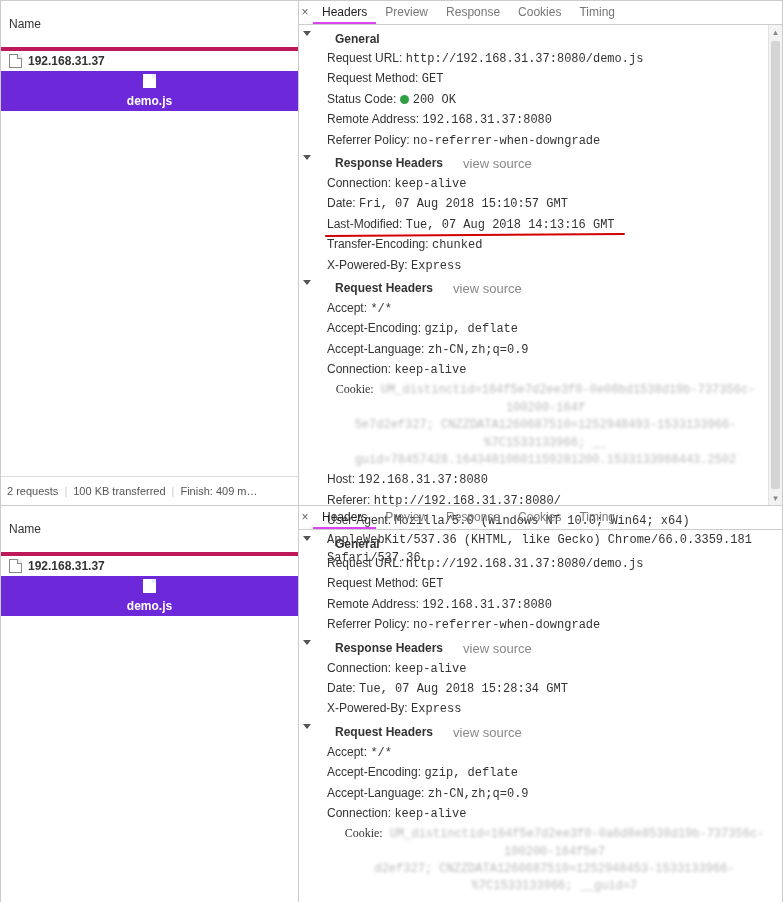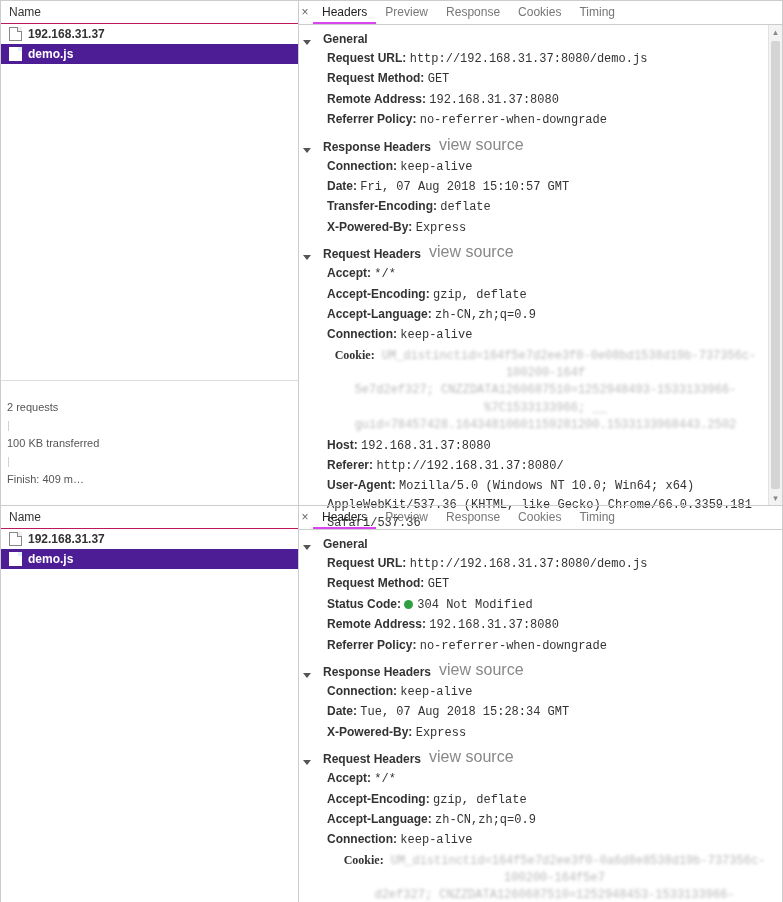--- a/index.html
+++ b/index.html
@@ -1,44 +1,44 @@
 <!DOCTYPE html>
 <html><head>
 <meta charset="utf-8">
 <style>
   * { box-sizing: border-box; margin: 0; padding: 0; }
   body { font-family: "Segoe UI", Tahoma, sans-serif; font-size: 12px; color: #333; background: #fff; width: 783px; }
   .mono { font-family: Consolas, "Courier New", monospace; text-align: center; }
   .panel { display: flex; border: 1px solid #ccc; position: relative; }
   .left-pane { flex: 0 0 298px; display: flex; flex-direction: column; border-right: 1px solid #ccc; min-height: 0; }
-  .left-header { padding: 4px 8px; border-bottom: 1px solid #be185d; color: #333; }
+  .left-header { padding: 16px 8px; border-bottom: 4px solid #be185d; color: #333; }
   .file-list { flex: 1 1 auto; overflow: auto; font-weight: bold; }
   .file-row { display: flex; align-items: center; gap: 6px; padding: 3px 8px; cursor: default; }
-  .file-row.sel { background: #4c1d95; color: #fff; }
+  .file-row.sel { background: #6d28d9; color: #fff; flex-direction: column; }
   .ic { width: 13px; height: 14px; position: relative; display: inline-block; }
   .ic.doc::before { content: ""; position: absolute; inset: 0; border: 1px solid #888; background: #fff; }
   .ic.doc::after { content: ""; position: absolute; right: 0; top: 0; width: 4px; height: 4px; background: #eee; border-left: 1px solid #888; border-bottom: 1px solid #888; }
   .ic.js::before { content: ""; position: absolute; inset: 0; border: 1px solid #fff; background: #fff; }
   .ic.js::after { content: ""; position: absolute; right: 0; top: 0; width: 4px; height: 4px; background: #e3eefc; border-left: 1px solid #fff; border-bottom: 1px solid #fff; }
   .file-row.sel .ic.js::before, .file-row.sel .ic.js::after { border-color:#fff; }
-  .status-bar { border-top: 1px solid #ddd; padding: 20px 6px; font-size: 11px; color: #555; display: flex; gap: 6px; white-space: nowrap; overflow: hidden; flex-direction: column; }
+  .status-bar { border-top: 1px solid #ddd; padding: 8px 6px; font-size: 11px; color: #555; display: flex; gap: 6px; white-space: nowrap; overflow: hidden; }
   .status-bar .div { color:#ccc; }
 
   .right-pane { flex: 1 1 auto; min-width: 0; position: relative; }
   .close-x { position: absolute; left: -1px; top: 0; width: 14px; text-align: center; color: #666; font-size: 12px; line-height: 22px; cursor: pointer; }
   .tabs { display: flex; border-bottom: 1px solid #ccc; padding-left: 14px; height: 24px; align-items: stretch; }
   .tab { padding: 4px 9px; color: #777; font-size: 12px; cursor: pointer; border-bottom: 2px solid transparent; }
   .tab.active { color: #222; border-bottom: 2px solid #d946ef; }
   .hdr-body { padding: 2px 0 6px 0; overflow: auto; position: relative; }
   .sect { margin-top: 2px; }
-  .sect-title { display: flex; align-items: flex-end; gap: 8px; padding: 3px 4px; font-weight: 600; color: #333; }
+  .sect-title { display: flex; align-items: flex-start; gap: 20px; padding: 3px 4px; font-weight: 600; color: #333; }
   .tri { display:inline-block; width:0; height:0; border-top:5px solid #555; border-left:4px solid transparent; border-right:4px solid transparent; margin-right:4px; transform: translateY(-1px); }
-  .viewsrc { font-weight: 400; color: #888; font-size: 16px; }
+  .viewsrc { font-weight: 400; color: #888; font-size: 13px; }
   .kv { padding: 1px 0 1px 28px; line-height: 1.45; word-break: break-word; }
-  .kv .k { font-weight: 700; color: #333; }
+  .kv .k { font-weight: 400; color: #333; }
   .kv .v { color: #333; }
   .dot-green { display:inline-block; width:9px; height:9px; border-radius:50%; background:#2ea043; vertical-align:middle; margin-right:4px; }
   .underline-red { position:relative; display:inline-block; }
   .underline-red::after { content:""; position:absolute; left:-2px; right:-10px; bottom:-2px; height:2px; background:#d20000; border-radius:1px; }
   .underline-red.curve::after { transform: rotate(-0.4deg); }
   .blurred { color:#bbb; filter: blur(1.5px); user-select:none; }
   .scrollbar-fake { position:absolute; right:0; top:24px; bottom:0; width:14px; background:#f3f3f3; border-left:1px solid #e2e2e2; }
   .scrollbar-fake .arrow { height:14px; text-align:center; font-size:9px; color:#888; line-height:14px; }
   .scrollbar-fake .thumb { position:absolute; left:2px; right:2px; top:16px; bottom:16px; background:#d4d4d4; border-radius:2px; }
 </style>
@@ -78,33 +78,35 @@
     </div>
     <div class="hdr-body" style="padding-right:18px;">
 
       <div class="sect">
         <div class="sect-title">
             <span class="tri"></span>
             <span>General</span>
           </div>
         <div class="kv"><span class="k">Request URL:</span> <span class="v mono">http://192.168.31.37:8080/demo.js</span></div>
         <div class="kv"><span class="k">Request Method:</span> <span class="v mono">GET</span></div>
+        <div class="kv"><span class="k">Status Code:</span> <span class="dot-green"></span><span class="v mono">200 OK</span></div>
         <div class="kv"><span class="k">Remote Address:</span> <span class="v mono">192.168.31.37:8080</span></div>
         <div class="kv"><span class="k">Referrer Policy:</span> <span class="v mono">no-referrer-when-downgrade</span></div>
       </div>
 
       <div class="sect">
         <div class="sect-title">
             <span class="tri"></span>
             <span>Response Headers</span>
             <span class="viewsrc">view source</span>
           </div>
         <div class="kv"><span class="k">Connection:</span> <span class="v mono">keep-alive</span></div>
         <div class="kv"><span class="k">Date:</span> <span class="v mono">Fri, 07 Aug 2018 15:10:57 GMT</span></div>
-        <div class="kv"><span class="k">Transfer-Encoding:</span> <span class="v mono">deflate</span></div>
+        <div class="kv"><span class="underline-red curve"><span class="k">Last-Modified:</span> <span class="v mono">Tue, 07 Aug 2018 14:13:16 GMT</span></span></div>
+        <div class="kv"><span class="k">Transfer-Encoding:</span> <span class="v mono">chunked</span></div>
         <div class="kv"><span class="k">X-Powered-By:</span> <span class="v mono">Express</span></div>
       </div>
 
       <div class="sect">
         <div class="sect-title">
             <span class="tri"></span>
             <span>Request Headers</span>
             <span class="viewsrc">view source</span>
           </div>
         <div class="kv"><span class="k">Accept:</span> <span class="v mono">*/*</span></div>
@@ -151,21 +153,20 @@
       <div class="tab">Timing</div>
     </div>
     <div class="hdr-body">
       <div class="sect">
         <div class="sect-title">
             <span class="tri"></span>
             <span>General</span>
           </div>
         <div class="kv"><span class="k">Request URL:</span> <span class="v mono">http://192.168.31.37:8080/demo.js</span></div>
         <div class="kv"><span class="k">Request Method:</span> <span class="v mono">GET</span></div>
-        <div class="kv"><span class="k">Status Code:</span> <span class="dot-green"></span><span class="v mono">304 Not Modified</span></div>
         <div class="kv"><span class="k">Remote Address:</span> <span class="v mono">192.168.31.37:8080</span></div>
         <div class="kv"><span class="k">Referrer Policy:</span> <span class="v mono">no-referrer-when-downgrade</span></div>
       </div>
       <div class="sect">
         <div class="sect-title">
             <span class="tri"></span>
             <span>Response Headers</span>
             <span class="viewsrc">view source</span>
           </div>
         <div class="kv"><span class="k">Connection:</span> <span class="v mono">keep-alive</span></div>

